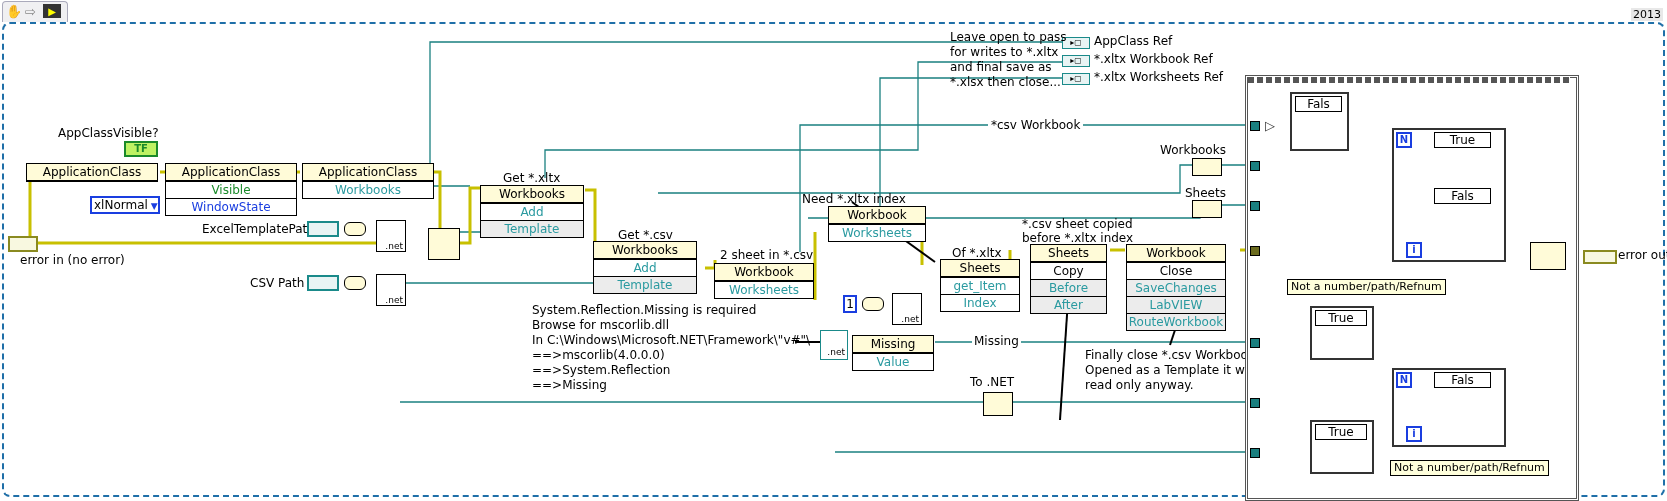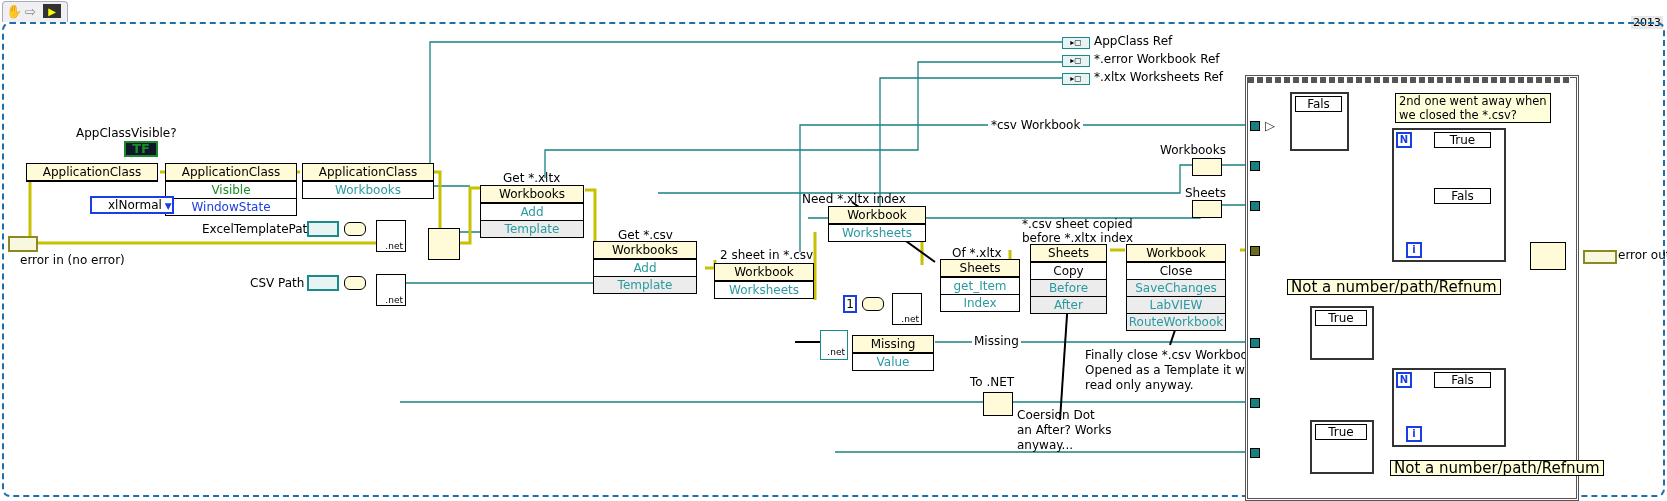--- a/index.html
+++ b/index.html
@@ -1,28 +1,28 @@
 <!DOCTYPE html>
 <html><head>
 <meta charset="utf-8">
 <style>
   body{margin:0;background:#fff;}
   #stage{position:relative;width:1667px;height:501px;overflow:hidden;background:#fff;font-family:"DejaVu Sans","Liberation Sans",sans-serif;font-size:11px;color:#000;}
   .abs{position:absolute;}
   .toolbar{position:absolute;left:2px;top:1px;width:64px;height:20px;border:1px solid #aab;border-bottom:none;border-radius:4px 4px 0 0;background:#f0f0f2;}
   .tbicon{position:absolute;top:2px;font-size:13px;line-height:16px;}
-  .version{position:absolute;right:4px;top:8px;background:#e8e8e8;font-size:11px;padding:0 2px;margin-top:8px;}
+  .version{position:absolute;right:4px;top:8px;background:#e8e8e8;font-size:11px;padding:0 2px;}
   .frame{position:absolute;left:2px;top:22px;right:2px;bottom:4px;border:2px dashed #1f6fa8;border-radius:8px;}
   .node{position:absolute;border:1px solid #000;background:#fff;}
   .node .hd{background:#fffbd8;border-bottom:1px solid #000;height:16px;line-height:16px;text-align:center;font-size:12px;white-space:nowrap;}
   .node .row{height:16px;line-height:16px;text-align:center;font-size:12px;color:#2a9aa0;border-top:1px solid #000;white-space:nowrap;}
   .node .row.in{background:#ececec;}
   .node .row.blk{color:#000;}
   .lbl{position:absolute;font-size:12px;white-space:nowrap;line-height:14px;}
-  .note{position:absolute;background:#ffffdc;border:1px solid #000;font-size:15px;padding:0 3px;line-height:14px;white-space:nowrap;}
+  .note{position:absolute;background:#ffffdc;border:1px solid #000;font-size:11px;padding:0 3px;line-height:14px;white-space:nowrap;}
   .ind{position:absolute;border:1px solid #1a8a8a;background:#e8f4f4;width:26px;height:10px;font-size:8px;line-height:10px;text-align:center;}
   .bundle{position:absolute;border:1px solid #000;background:#fffbd8;font-size:9px;text-align:center;}
   .smallbox{position:absolute;border:1px solid #000;background:#fff;font-size:9px;text-align:center;}
   .loop{position:absolute;border:1px solid #444;}
   .caseSel{position:absolute;border:1px solid #000;background:#fff;font-size:12px;text-align:center;line-height:14px;height:14px;}
   .tunnel{position:absolute;width:8px;height:8px;background:#1a7f7f;border:1px solid #000;}
   .otunnel{position:absolute;width:8px;height:8px;background:#6b6b1e;border:1px solid #000;}
   .Ngl{position:absolute;width:12px;height:12px;border:2px solid #1a3ee0;color:#1a3ee0;font-weight:bold;font-size:10px;line-height:12px;text-align:center;}
   svg.wires{position:absolute;left:0;top:0;}
 </style>
@@ -67,34 +67,34 @@
       <path d="M1430 130 L1395 165"></path>
       <path d="M1300 290 L1255 335"></path>
       <path d="M1390 466 L1255 452"></path>
       <path d="M795 342 L835 342"></path>
     </g>
   </svg>
 
   <div class="abs" style="left:8px;top:236px;width:26px;height:12px;border:2px solid #8a8a20;background:#f8f8e0"></div>
   <div class="lbl" style="left:20px;top:253px">error in (no error)</div>
 
-  <div class="lbl" style="left:76px;top:126px">AppClassVisible?</div>
-  <div class="abs" style="left:124px;top:141px;width:30px;height:12px;border:2px solid #1a8a2a;background:#0f172a;color:#1a8a2a;font-size:13px;font-weight:bold;text-align:center;line-height:12px">TF</div>
+  <div class="lbl" style="left:58px;top:126px">AppClassVisible?</div>
+  <div class="abs" style="left:124px;top:141px;width:30px;height:12px;border:2px solid #1a8a2a;background:#bef264;color:#1a8a2a;font-size:10px;font-weight:bold;text-align:center;line-height:12px">TF</div>
 
   <div class="node" style="left:26px;top:163px;width:130px">
     <div class="hd">ApplicationClass</div>
   </div>
 
   <div class="node" style="left:165px;top:163px;width:130px">
     <div class="hd">ApplicationClass</div>
     <div class="row" style="color:#1a8a2a">Visible</div>
     <div class="row" style="color:#1a3ee0">WindowState</div>
   </div>
 
-  <div class="abs" style="left:90px;top:196px;width:64px;height:14px;border:2px solid #1a3ee0;background:#fff;font-size:12px;line-height:14px;padding-left:16px"><span>xlNormal</span><span style="color:#1a3ee0;font-size:9px"> ▼</span></div>
+  <div class="abs" style="left:90px;top:196px;width:64px;height:14px;border:2px solid #1a3ee0;background:#fff;font-size:12px;line-height:14px;padding-left:2px"><span>xlNormal</span><span style="color:#1a3ee0;font-size:9px"> ▼</span></div>
 
   <div class="node" style="left:302px;top:163px;width:130px">
     <div class="hd">ApplicationClass</div>
     <div class="row">Workbooks</div>
   </div>
 
   <div class="lbl" style="left:202px;top:222px">ExcelTemplatePath</div>
   <div class="abs" style="left:307px;top:221px;width:28px;height:12px;border:2px solid #1a8a8a;background:#e8f4f4"></div>
   <div class="smallbox" style="left:344px;top:222px;width:20px;height:12px;background:#fffbd8;border-radius:6px"></div>
   <div class="smallbox" style="left:376px;top:220px;width:28px;height:30px">
@@ -173,43 +173,52 @@
     <div class="row">Value</div>
   </div>
   <div class="lbl" style="left:972px;top:334px;background:#fff;padding:0 2px">Missing</div>
 
   <div class="lbl" style="left:970px;top:375px">To .NET</div>
   <div class="bundle" style="left:983px;top:392px;width:28px;height:22px"></div>
 
   <div class="ind" style="left:1062px;top:37px">▸▢</div>
   <div class="lbl" style="left:1094px;top:34px">AppClass Ref</div>
   <div class="ind" style="left:1062px;top:55px">▸▢</div>
-  <div class="lbl" style="left:1094px;top:52px">*.error Workbook Ref</div>
+  <div class="lbl" style="left:1094px;top:52px">*.xltx Workbook Ref</div>
   <div class="ind" style="left:1062px;top:73px">▸▢</div>
   <div class="lbl" style="left:1094px;top:70px">*.xltx Worksheets Ref</div>
 
+  <div class="lbl" style="left:950px;top:30px;line-height:15px">
+    <div>Leave open to pass</div>
+    <div>for writes to *.xltx</div>
+    <div>and final save as</div>
+    <div>*.xlsx then close...</div>
+  </div>
 
   <div class="lbl" style="left:988px;top:118px;background:#fff;padding:0 3px">*csv Workbook</div>
   <div class="lbl" style="left:1160px;top:143px">Workbooks</div>
   <div class="bundle" style="left:1192px;top:158px;width:28px;height:16px"></div>
   <div class="lbl" style="left:1185px;top:186px">Sheets</div>
   <div class="bundle" style="left:1192px;top:200px;width:28px;height:16px"></div>
 
+  <div class="lbl" style="left:532px;top:303px;line-height:15px">
+    <div>System.Reflection.Missing is required</div>
+    <div>Browse for mscorlib.dll</div>
+    <div>In C:\Windows\Microsoft.NET\Framework\"v#"\</div>
+    <div>==&gt;mscorlib(4.0.0.0)</div>
+    <div>==&gt;System.Reflection</div>
+    <div>==&gt;Missing</div>
+  </div>
 
   <div class="lbl" style="left:1085px;top:348px;line-height:15px">
     <div>Finally close *.csv Workbook.</div>
     <div>Opened as a Template it was</div>
     <div>read only anyway.</div>
   </div>
 
-  <div class="lbl" style="left:1017px;top:408px;line-height:15px">
-    <div>Coersion Dot</div>
-    <div>an After? Works</div>
-    <div>anyway...</div>
-  </div>
 
 
   <div class="loop" style="left:1245px;top:75px;width:328px;height:420px;border:3px double #555;background:#fff"></div>
   <div class="abs" style="left:1248px;top:77px;width:322px;height:6px;background:repeating-linear-gradient(90deg,#555 0 6px,#fff 6px 9px)"></div>
 
   <div class="tunnel" style="left:1250px;top:121px"></div>
   <div class="tunnel" style="left:1250px;top:161px"></div>
   <div class="tunnel" style="left:1250px;top:201px"></div>
   <div class="otunnel" style="left:1250px;top:246px"></div>
   <div class="tunnel" style="left:1250px;top:338px"></div>
@@ -235,24 +244,20 @@
   <div class="loop" style="left:1392px;top:368px;width:110px;height:75px;background:#fff;border:2px solid #333">
     <div class="Ngl" style="left:2px;top:2px">N</div>
     <div class="Ngl" style="left:12px;top:56px">i</div>
     <div class="caseSel" style="left:40px;top:2px;width:55px">Fals</div>
   </div>
 
   <div class="loop" style="left:1310px;top:420px;width:60px;height:50px;background:#fff;border:2px solid #333">
     <div class="caseSel" style="left:3px;top:2px;width:50px">True</div>
   </div>
 
-  <div class="note" style="left:1395px;top:93px;line-height:14px;font-size:11.5px">
-    <div>2nd one went away when</div>
-    <div>we closed the *.csv?</div>
-  </div>
   <div class="note" style="left:1287px;top:279px">Not a number/path/Refnum</div>
   <div class="note" style="left:1390px;top:460px">Not a number/path/Refnum</div>
 
   <div class="bundle" style="left:1530px;top:242px;width:34px;height:26px"></div>
 
   <div class="abs" style="left:1583px;top:250px;width:30px;height:10px;border:2px solid #8a8a20;background:#f8f8e0"></div>
   <div class="lbl" style="left:1618px;top:248px">error out</div>
 </div>
 
 </body></html>

